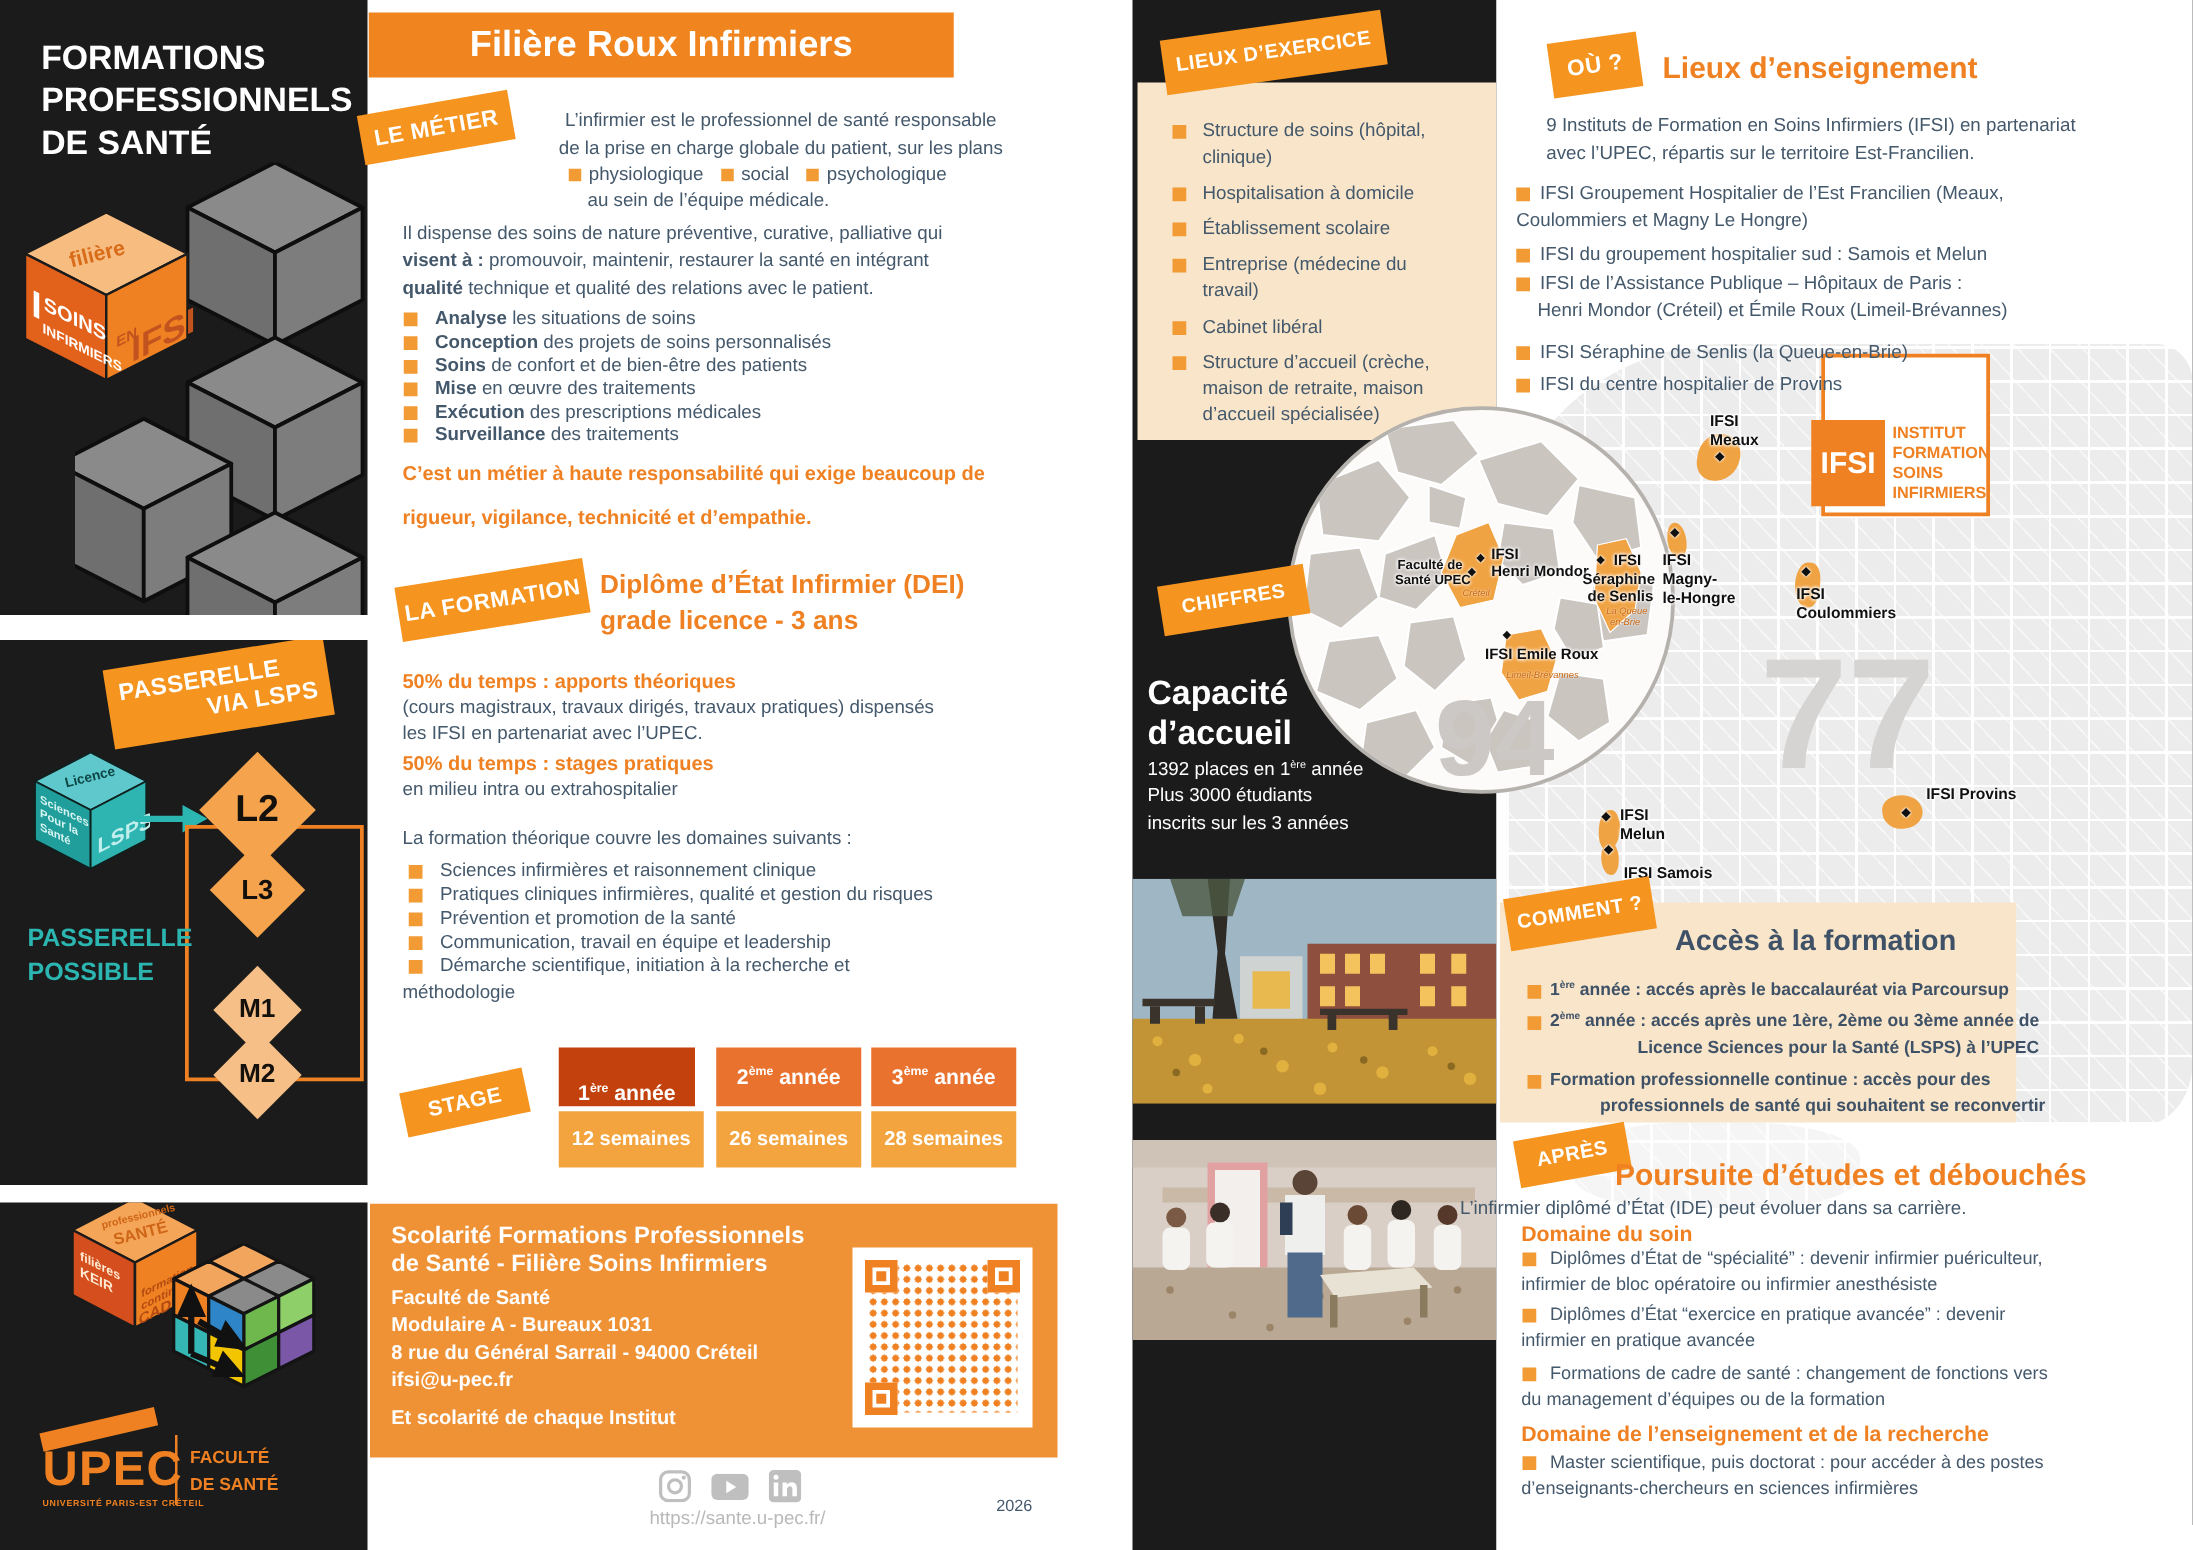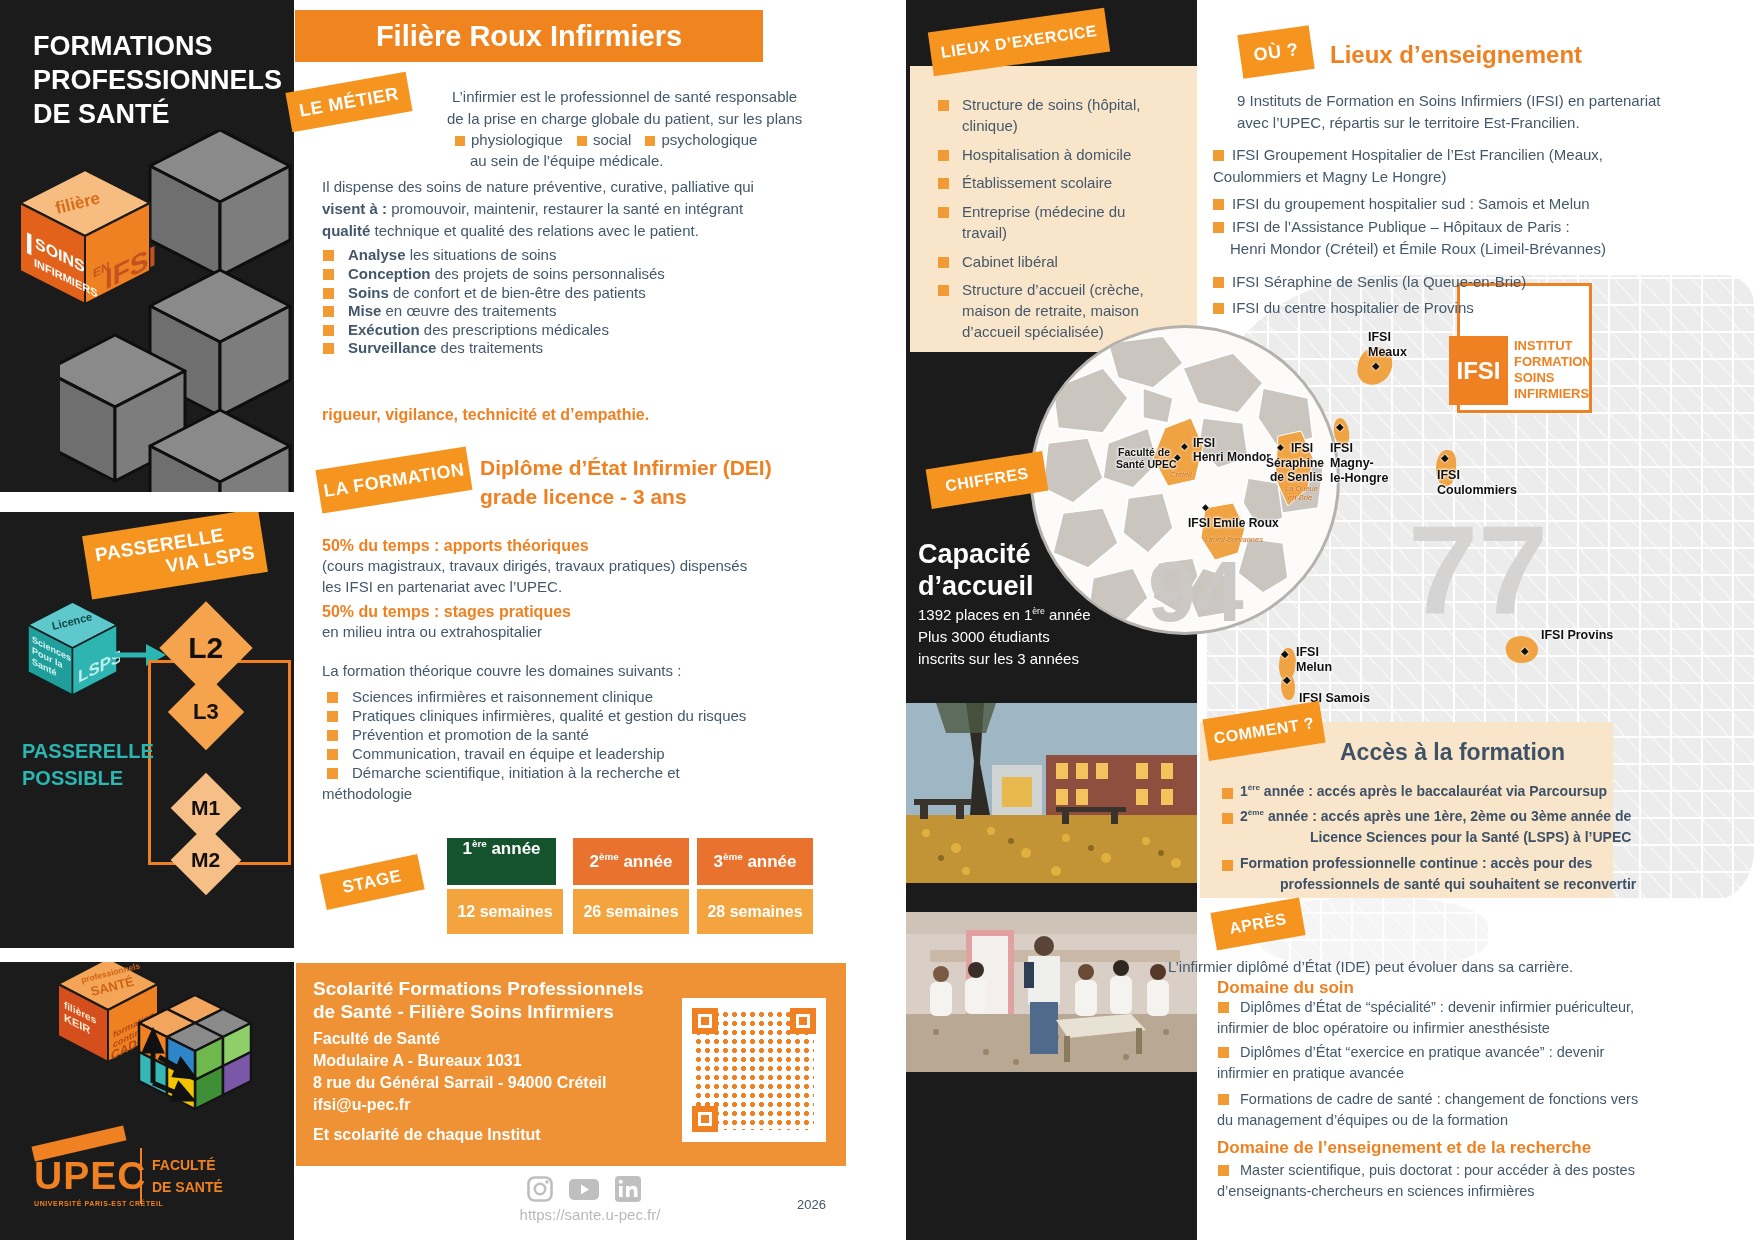--- a/index.html
+++ b/index.html
@@ -201,20 +201,21 @@
   <div class="L c-slate" style="left:348px;top:265px;font-size:15px;"><span class="b">Conception</span><span> des projets de soins personnalisés</span></div>
   <div class="sqr" style="left:323px;top:288px;"></div>
   <div class="L c-slate" style="left:348px;top:284px;font-size:15px;"><span class="b">Soins</span><span> de confort et de bien-être des patients</span></div>
   <div class="sqr" style="left:323px;top:306px;"></div>
   <div class="L c-slate" style="left:348px;top:302px;font-size:15px;"><span class="b">Mise</span><span> en œuvre des traitements</span></div>
   <div class="sqr" style="left:323px;top:325px;"></div>
   <div class="L c-slate" style="left:348px;top:321px;font-size:15px;"><span class="b">Exécution</span><span> des prescriptions médicales</span></div>
   <div class="sqr" style="left:323px;top:343px;"></div>
   <div class="L c-slate" style="left:348px;top:339px;font-size:15px;"><span class="b">Surveillance</span><span> des traitements</span></div>
 
+  <div class="L b c-or" style="left:322px;top:370px;font-size:16px;">C’est un métier à haute responsabilité qui exige beaucoup de</div>
   <div class="L b c-or" style="left:322px;top:405px;font-size:16px;">rigueur, vigilance, technicité et d’empathie.</div>
 
   <div class="badge" style="left:318px;top:458px;width:152px;height:44px;transform:rotate(-9deg);font-size:18px;">LA FORMATION</div>
   <div class="L b c-or" style="left:480px;top:455px;font-size:21px;">Diplôme d’État Infirmier (DEI)</div>
   <div class="L b c-or" style="left:480px;top:484px;font-size:21px;">grade licence - 3 ans</div>
 
   <div class="L b c-or" style="left:322px;top:536px;font-size:16px;">50% du temps : apports théoriques</div>
   <div class="L c-slate" style="left:322px;top:557px;font-size:15px;">(cours magistraux, travaux dirigés, travaux pratiques) dispensés</div>
   <div class="L c-slate" style="left:322px;top:578px;font-size:15px;">les IFSI en partenariat avec l’UPEC.</div>
   <div class="L b c-or" style="left:322px;top:602px;font-size:16px;">50% du temps : stages pratiques</div>
@@ -228,21 +229,21 @@
   <div class="sqr" style="left:327px;top:730px;"></div>
   <div class="L c-slate" style="left:352px;top:726px;font-size:15px;">Prévention et promotion de la santé</div>
   <div class="sqr" style="left:327px;top:749px;"></div>
   <div class="L c-slate" style="left:352px;top:745px;font-size:15px;">Communication, travail en équipe et leadership</div>
   <div class="sqr" style="left:327px;top:768px;"></div>
   <div class="L c-slate" style="left:352px;top:764px;font-size:15px;">Démarche scientifique, initiation à la recherche et</div>
   <div class="L c-slate" style="left:322px;top:785px;font-size:15px;">méthodologie</div>
 
   <div class="badge" style="left:322px;top:864px;width:100px;height:36px;transform:rotate(-12deg);font-size:17px;">STAGE</div>
 
-  <div style="position:absolute;left:447px;top:838px;width:109px;height:47px;background:#14532d;display:flex;align-items:flex-start;justify-content:center;color:#fff;font-weight:bold;font-size:17px;">
+  <div style="position:absolute;left:447px;top:838px;width:109px;height:47px;background:#c2410c;display:flex;align-items:flex-end;justify-content:center;color:#fff;font-weight:bold;font-size:17px;">
     <span><span>1</span><sup>ère</sup><span> année</span></span>
   </div>
   <div style="position:absolute;left:573px;top:838px;width:116px;height:47px;background:#e9722e;display:flex;align-items:center;justify-content:center;color:#fff;font-weight:bold;font-size:17px;">
     <span><span>2</span><sup>ème</sup><span> année</span></span>
   </div>
   <div style="position:absolute;left:697px;top:838px;width:116px;height:47px;background:#e9722e;display:flex;align-items:center;justify-content:center;color:#fff;font-weight:bold;font-size:17px;">
     <span><span>3</span><sup>ème</sup><span> année</span></span>
   </div>
   <div style="position:absolute;left:447px;top:889px;width:116px;height:45px;background:#f3a43e;display:flex;align-items:center;justify-content:center;color:#fff;font-weight:bold;font-size:16px;">12 semaines</div>
   <div style="position:absolute;left:573px;top:889px;width:116px;height:45px;background:#f3a43e;display:flex;align-items:center;justify-content:center;color:#fff;font-weight:bold;font-size:16px;">26 semaines</div>
@@ -521,20 +522,21 @@
   <div class="sqr" style="left:1222px;top:788px;z-index:4;"></div>
   <div class="L b" style="left:1240px;top:783px;font-size:14px;color:#3e5166;z-index:4;"><span>1</span><sup>ère</sup><span> année : accés après le baccalauréat via Parcoursup</span></div>
   <div class="sqr" style="left:1222px;top:813px;z-index:4;"></div>
   <div class="L b" style="left:1240px;top:808px;font-size:14px;color:#3e5166;z-index:4;"><span>2</span><sup>ème</sup><span> année : accés après une 1ère, 2ème ou 3ème année de</span></div>
   <div class="L b" style="left:1310px;top:829px;font-size:14px;color:#3e5166;z-index:4;">Licence Sciences pour la Santé (LSPS) à l’UPEC</div>
   <div class="sqr" style="left:1222px;top:860px;z-index:4;"></div>
   <div class="L b" style="left:1240px;top:855px;font-size:14px;color:#3e5166;z-index:4;">Formation professionnelle continue : accès pour des</div>
   <div class="L b" style="left:1240px;top:876px;font-size:14px;color:#3e5166;z-index:4;margin-left:40px;">professionnels de santé qui souhaitent se reconvertir</div>
 
   <div class="badge" style="left:1213px;top:905px;width:90px;height:38px;transform:rotate(-10deg);font-size:16px;z-index:4;">APRÈS</div>
+  <div class="L b c-or" style="left:1292px;top:926px;font-size:24px;z-index:4;">Poursuite d’études et débouchés</div>
   <div class="L c-slate" style="left:1168px;top:958px;font-size:15px;z-index:4;">L’infirmier diplômé d’État (IDE) peut évoluer dans sa carrière.</div>
   <div class="L b c-or" style="left:1217px;top:977px;font-size:17px;z-index:4;">Domaine du soin</div>
   <div class="sqr" style="left:1218px;top:1002px;z-index:4;"></div>
   <div class="L c-slate" style="left:1240px;top:998px;font-size:14.5px;z-index:4;">Diplômes d’État de “spécialité” : devenir infirmier puériculteur,</div>
   <div class="L c-slate" style="left:1217px;top:1019px;font-size:14.5px;z-index:4;">infirmier de bloc opératoire ou infirmier anesthésiste</div>
   <div class="sqr" style="left:1218px;top:1047px;z-index:4;"></div>
   <div class="L c-slate" style="left:1240px;top:1043px;font-size:14.5px;z-index:4;">Diplômes d’État “exercice en pratique avancée” : devenir</div>
   <div class="L c-slate" style="left:1217px;top:1064px;font-size:14.5px;z-index:4;">infirmier en pratique avancée</div>
   <div class="sqr" style="left:1218px;top:1094px;z-index:4;"></div>
   <div class="L c-slate" style="left:1240px;top:1090px;font-size:14.5px;z-index:4;">Formations de cadre de santé : changement de fonctions vers</div>

